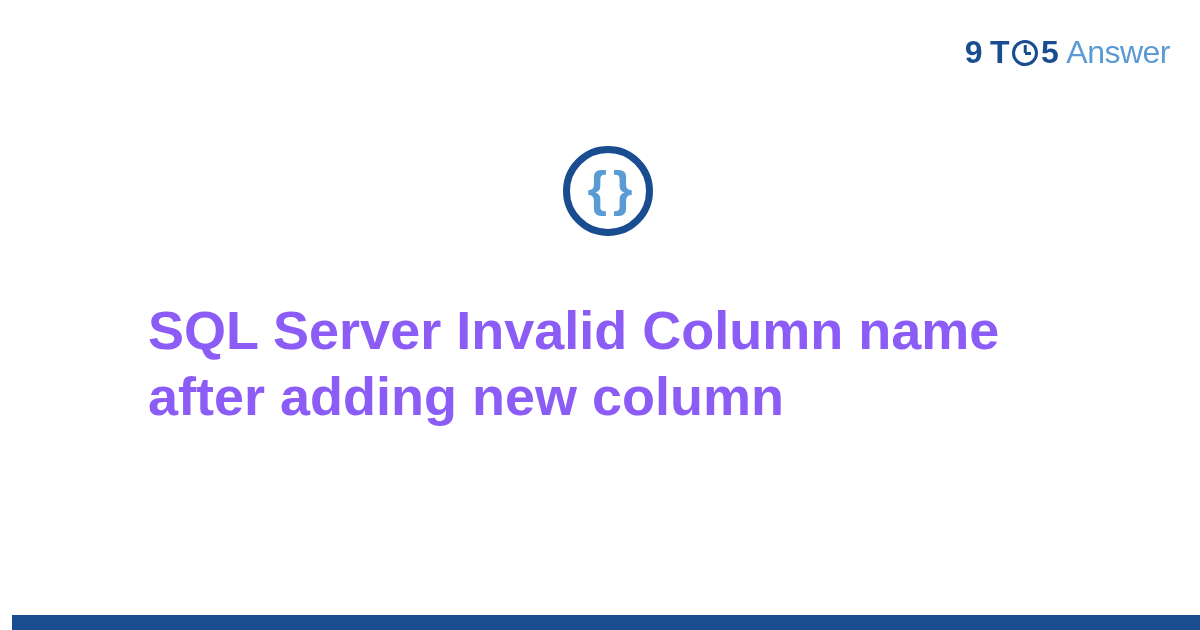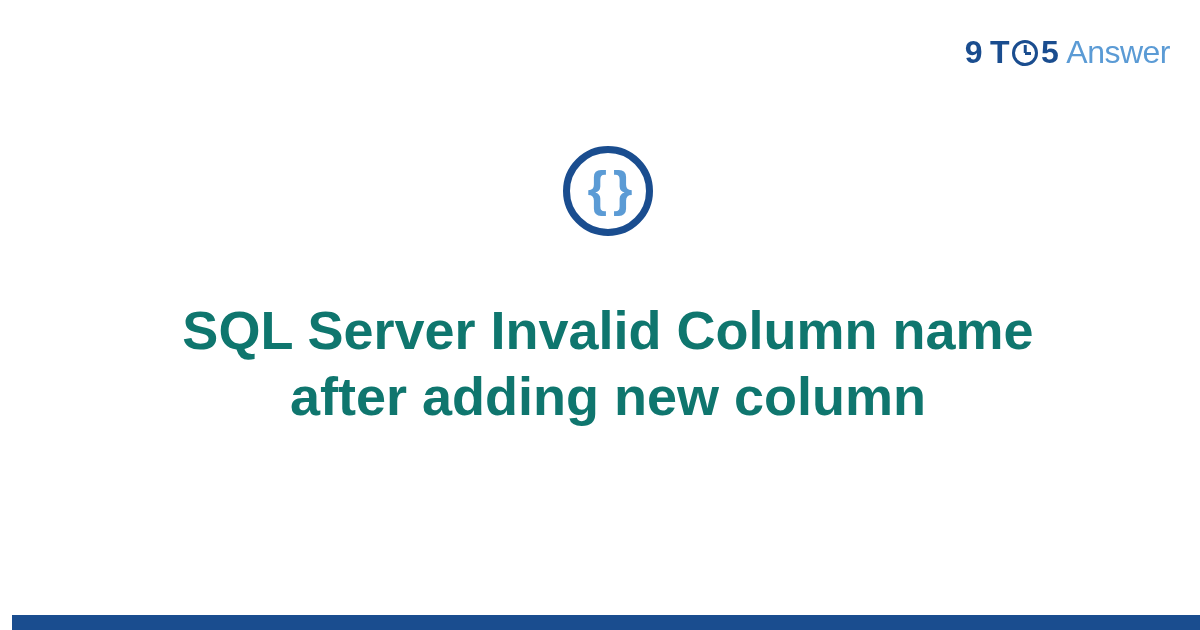--- a/index.html
+++ b/index.html
@@ -93,22 +93,22 @@
       color: #5b9bd5;
       font-family: 'Segoe UI', Arial, sans-serif;
       letter-spacing: -4px;
       line-height: 1;
       position: relative;
       top: -2px;
     }
     .title {
       font-size: 54px;
       font-weight: 700;
-      color: #0f766e;
-      text-align: center;
+      color: #8b5cf6;
+      text-align: left;
       line-height: 1.22;
       max-width: 1000px;
       padding: 0 40px;
     }
     .bottom-bar {
       position: absolute;
       bottom: 0;
       left: 0;
       right: 0;
       height: 19px;

